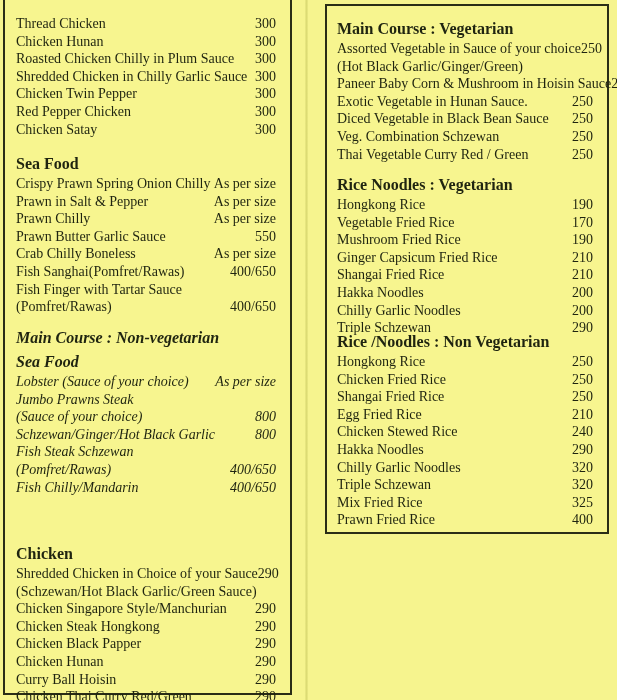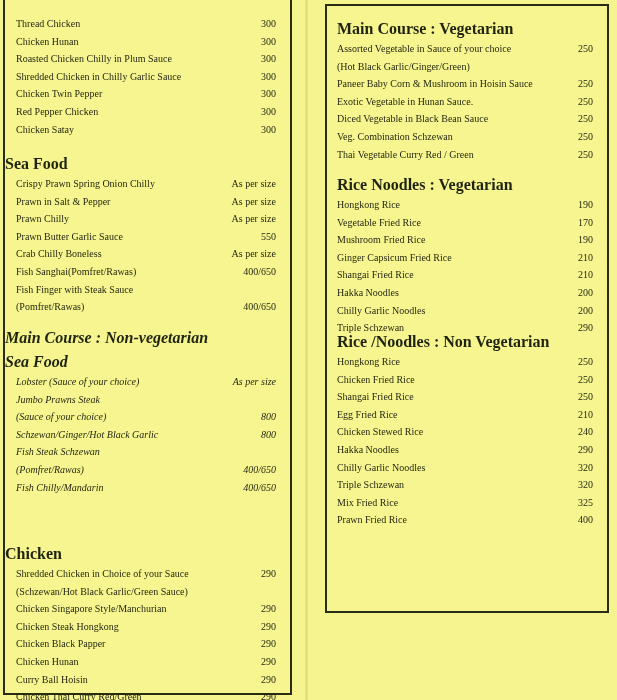--- a/index.html
+++ b/index.html
@@ -10,35 +10,36 @@
     color: #1f2410;
     position: relative;
   }
   .panel {
     position: absolute;
     border: 2px solid #2a2d16;
     box-sizing: border-box;
     background: #f7f58f;
   }
   #left-panel { left: 3px; top: -4px; width: 289px; height: 699px; }
-  #right-panel { left: 325px; top: 4px; width: 284px; height: 609px; }
+  #right-panel { left: 325px; top: 4px; width: 284px; height: 530px; }
   .fold {
     position: absolute; left: 305px; top: 0; width: 3px; height: 700px;
     background: linear-gradient(to right, #eceb84, #dcdb74, #eceb84);
   }
   .section { position: absolute; left: 0; right: 0; }
   .heading {
     font-weight: bold;
     font-size: 16px;
     line-height: 22px;
+    padding-left: 11px;
     white-space: nowrap;
   }
   .row {
     display: flex; justify-content: space-between;
-    font-size: 10px; line-height: 17.6px;
+    font-size: 14px; line-height: 17.6px;
     padding-left: 11px; padding-right: 14px;
     white-space: nowrap;
   }
   #right-panel .row { padding-left: 10px; }
   #right-panel .heading { padding-left: 10px; }
   .row .price { text-align: right; }
 </style>
 </head>
 <body>
 
@@ -100,21 +101,21 @@
         </div>
         <div class="row">
           <span class="name">Crab Chilly Boneless</span>
           <span class="price">As per size</span>
         </div>
         <div class="row">
           <span class="name">Fish Sanghai(Pomfret/Rawas)</span>
           <span class="price">400/650</span>
         </div>
         <div class="row">
-          <span class="name">Fish Finger with Steak Sauce</span>
+          <span class="name">Fish Finger with Tartar Sauce</span>
           <span class="price"></span>
         </div>
         <div class="row">
           <span class="name">(Pomfret/Rawas)</span>
           <span class="price">400/650</span>
         </div>
       </div>
   </div>
 
   <div class="section" style="top:329px;font-style:italic;">

